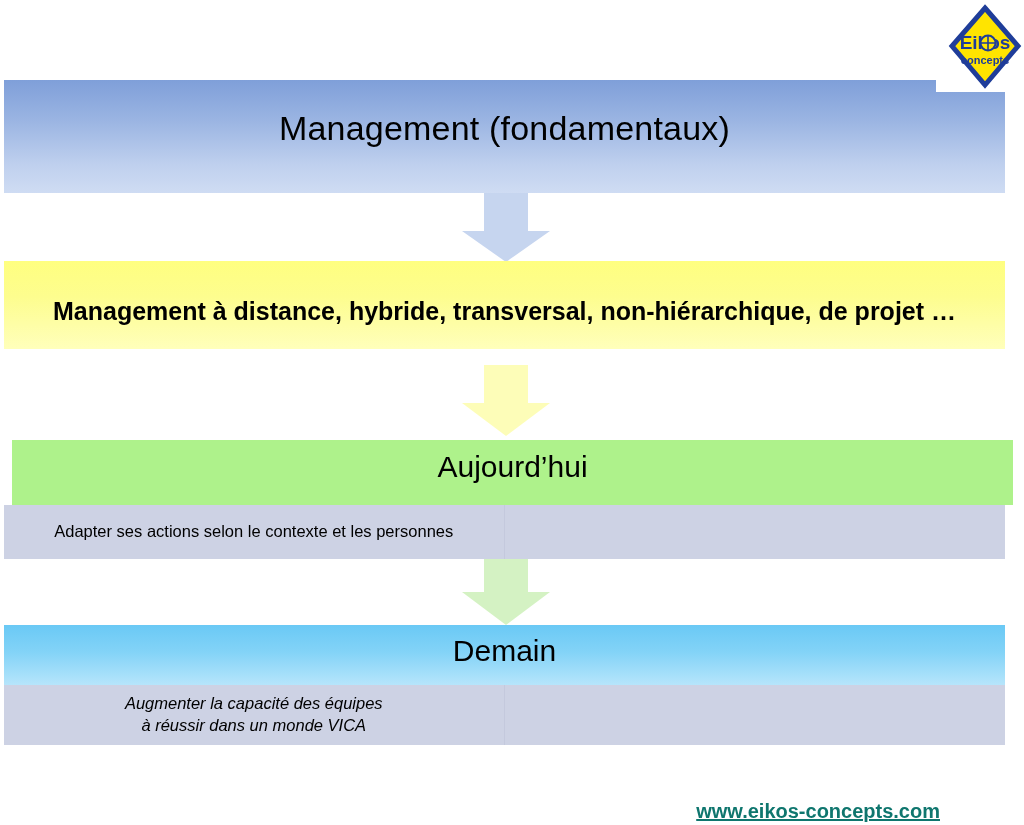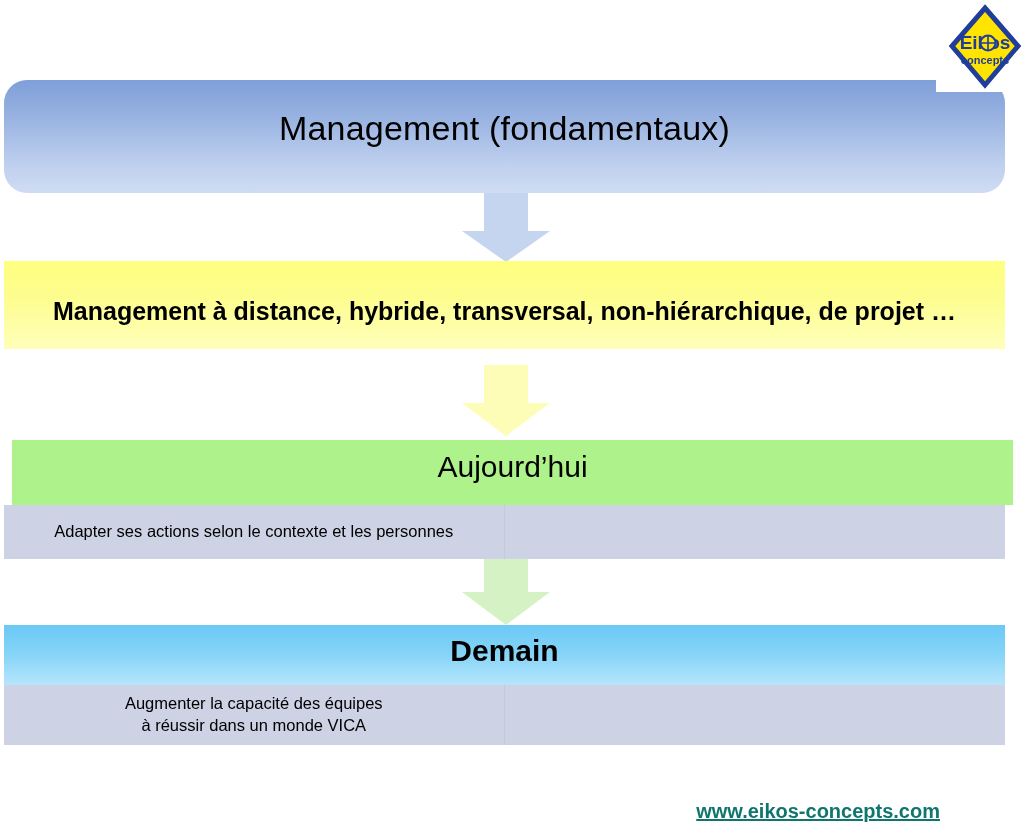--- a/index.html
+++ b/index.html
@@ -31,21 +31,20 @@
   .band-management {
     position: absolute;
     left: 4px;
     top: 80px;
     width: 1001px;
     height: 113px;
     background: linear-gradient(to bottom, #7f9fd9 0%, #9ab4e2 35%, #bfd0ee 75%, #cfdcf3 100%);
     z-index: 5;
     -webkit-clip-path: polygon(0 0, 932px 0, 932px 12px, 1001px 12px, 1001px 113px, 0 113px);
     clip-path: polygon(0 0, 932px 0, 932px 12px, 1001px 12px, 1001px 113px, 0 113px);
-    border-radius: 23px;
   }
   .band-management .band-title {
     position: absolute;
     left: 0; right: 0;
     top: 29px;
     text-align: center;
     font-size: 34px;
     font-weight: 400;
     letter-spacing: 0.2px;
   }
@@ -117,21 +116,21 @@
   .subband {
     position: absolute;
     left: 4px;
     width: 1001px;
     background: #cdd2e4;
     z-index: 5;
     display: flex;
     gap: 40px;
   }
   .subband-green { top: 505px; height: 54px; }
-  .subband-blue  { top: 685px; height: 60px; }
+  .subband-blue  { top: 685px; height: 60px; font-style: italic; }
 
   .subcell {
     flex: 0 0 50%;
     display: flex;
     align-items: center;
     justify-content: center;
     text-align: center;
     font-size: 16.5px;
     line-height: 1.32;
     padding: 0 6px;
@@ -153,21 +152,21 @@
     height: 60px;
     background: linear-gradient(to bottom, #6ac9f5 0%, #83d3f7 45%, #b6e5fb 100%);
     z-index: 5;
   }
   .band-blue .band-title {
     position: absolute;
     left: 0; right: 0;
     top: 9px;
     text-align: center;
     font-size: 30px;
-    font-weight: 700;
+    font-weight: 400;
   }
 
   
   .footer-url {
     position: absolute;
     right: 84px;
     top: 800px;
     font-size: 20px;
     font-weight: 700;
     text-decoration: underline;

